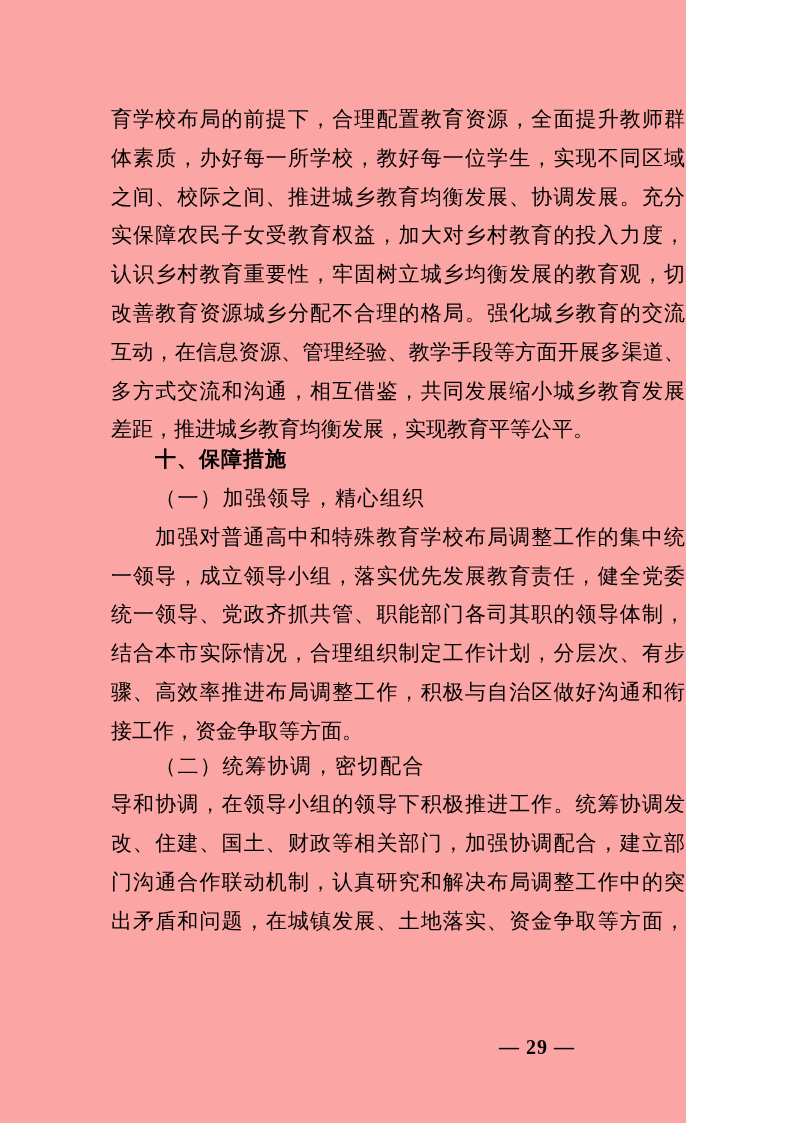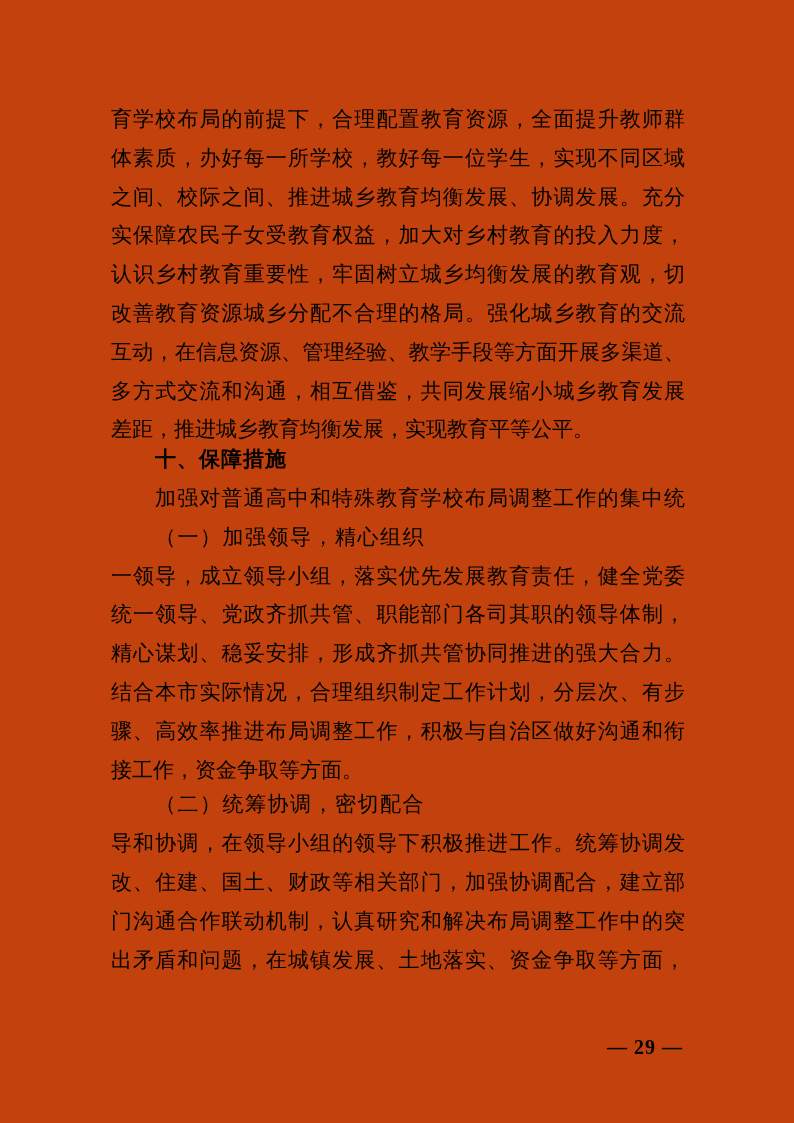--- a/index.html
+++ b/index.html
@@ -2,23 +2,23 @@
 <html><head>
 <meta charset="utf-8">
 <style>
   html, body {
     margin: 0;
     padding: 0;
     background: #ffffff;
   }
   .page {
     position: relative;
-    width: 794px;
+    width: 686px;
     height: 1123px;
-    background: #c2410c;
+    background: #fca5a5;
     color: #000000;
     font-family: "Liberation Serif", "DejaVu Serif", serif;
     overflow: hidden;
   }
   .text-block {
     position: absolute;
     left: 111px;
     top: 100px;
     width: 574px;
   }
@@ -74,26 +74,25 @@
     <div class="line just">之间、校际之间、推进城乡教育均衡发展、协调发展。充分</div>
     <div class="line just">实保障农民子女受教育权益，加大对乡村教育的投入力度，</div>
     <div class="line just">认识乡村教育重要性，牢固树立城乡均衡发展的教育观，切</div>
     <div class="line just">改善教育资源城乡分配不合理的格局。强化城乡教育的交流</div>
     <div class="line just">互动，在信息资源、管理经验、教学手段等方面开展多渠道、</div>
     <div class="line just">多方式交流和沟通，相互借鉴，共同发展缩小城乡教育发展</div>
     <div class="line">差距，推进城乡教育均衡发展，实现教育平等公平。</div>
 
     <div class="line heading">十、保障措施</div>
 
+    <div class="line sub">（一）加强领导，精心组织</div>
+
     <div class="line just indent">加强对普通高中和特殊教育学校布局调整工作的集中统</div>
-
-    <div class="line sub">（一）加强领导，精心组织</div>
     <div class="line just">一领导，成立领导小组，落实优先发展教育责任，健全党委</div>
     <div class="line just">统一领导、党政齐抓共管、职能部门各司其职的领导体制，</div>
-    <div class="line just">精心谋划、稳妥安排，形成齐抓共管协同推进的强大合力。</div>
     <div class="line just">结合本市实际情况，合理组织制定工作计划，分层次、有步</div>
     <div class="line just">骤、高效率推进布局调整工作，积极与自治区做好沟通和衔</div>
     <div class="line">接工作，资金争取等方面。</div>
 
     <div class="line sub sub2">（二）统筹协调，密切配合</div>
 
     <div class="line just">导和协调，在领导小组的领导下积极推进工作。统筹协调发</div>
     <div class="line just">改、住建、国土、财政等相关部门，加强协调配合，建立部</div>
     <div class="line just">门沟通合作联动机制，认真研究和解决布局调整工作中的突</div>
     <div class="line just">出矛盾和问题，在城镇发展、土地落实、资金争取等方面，</div>

